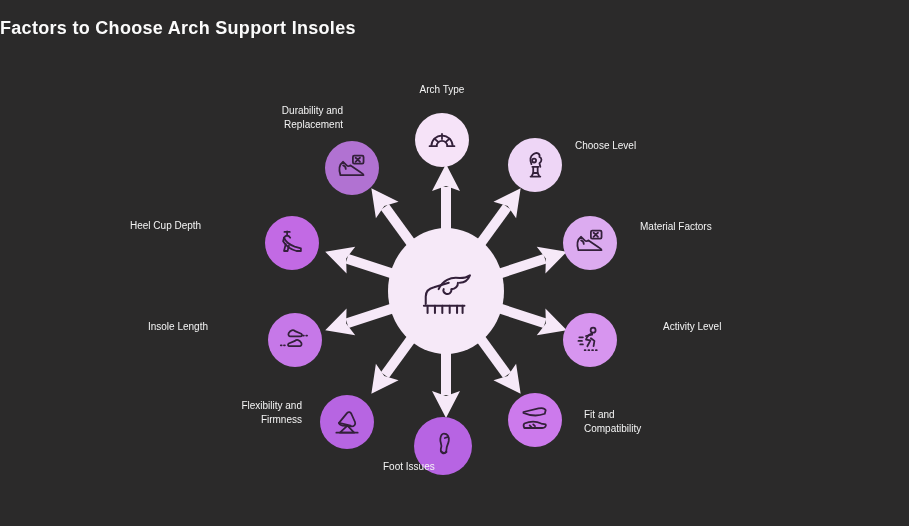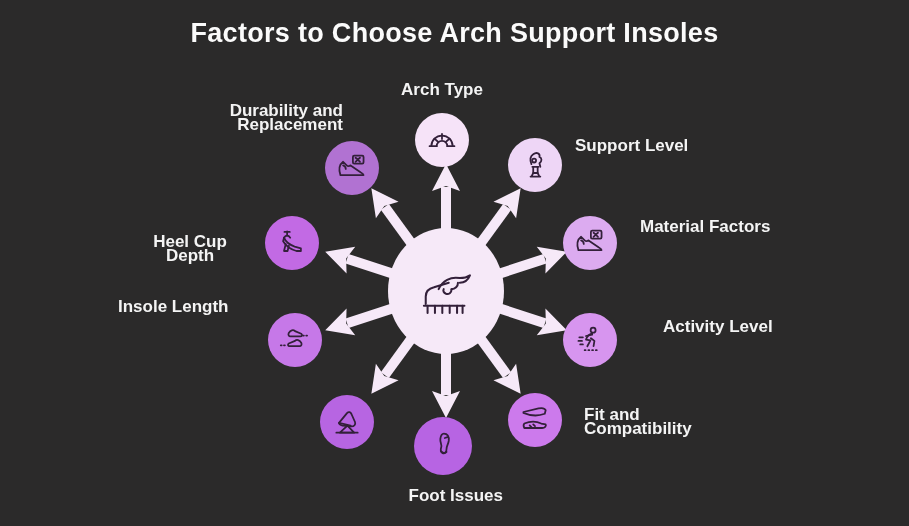--- a/index.html
+++ b/index.html
@@ -3,37 +3,37 @@
 <meta charset="utf-8">
 <style>
   html,body { margin:0; padding:0; background:#1d1d1d; }
   .canvas {
     position:relative; width:909px; height:526px; overflow:hidden;
     background:var(--background,#2b2a2a);
     font-family:"Liberation Sans", sans-serif;
   }
   .title {
     position:absolute; top:18px; left:0; width:100%; margin:0;
-    text-align:center; font-size:27px; font-weight:bold;
+    text-align:left; font-size:18px; font-weight:bold;
     letter-spacing:.3px; color:var(--title-text,#fbfbfb);
   }
   .arrows { position:absolute; left:0; top:0; }
   .arrows .shape { fill:var(--arrow,#f6e9f8); }
   .hub {
     position:absolute; left:388px; top:228px; width:116px; height:126px;
     border-radius:50%; background:var(--hub-fill,#f6e9f8);
     display:flex; align-items:center; justify-content:center;
   }
   .circle {
     position:absolute; width:54px; height:54px; border-radius:50%;
     display:flex; align-items:center; justify-content:center;
   }
   .label {
     position:absolute; color:var(--label-text,#f4f4f4);
-    font-size:17px; font-weight:bold; line-height:13.5px; white-space:pre-line;
+    font-size:10px; font-weight:normal; line-height:13.5px; white-space:pre-line;
   }
   .ic, .hub-ic {
     stroke:var(--icon-stroke,#33203a); fill:none;
     stroke-width:2; stroke-linecap:round; stroke-linejoin:round;
   }
   .hub-ic { stroke-width:2.2; }
   
   .c0{left:415px;top:113px}
   .c1{left:508px;top:138px}
   .c2{left:563px;top:216px}
@@ -43,24 +43,24 @@
   .c6{left:320px;top:395px}
   .c7{left:268px;top:313px}
   .c8{left:265px;top:216px}
   .c9{left:325px;top:141px}
   
   .l0{left:382px;top:83px;width:120px;text-align:center}
   .l1{left:575px;top:139px}
   .l2{left:640px;top:220px}
   .l3{left:663px;top:320px}
   .l4{left:584px;top:408px}
-  .l5{left:383px;top:489px;width:120px;text-align:right}
+  .l5{left:383px;top:460px;width:120px;text-align:left}
   .l6{left:182px;top:399px;width:120px;text-align:right}
-  .l7{left:118px;top:300px;width:120px;text-align:left}
-  .l8{left:130px;top:235px;width:120px;text-align:center}
+  .l7{left:118px;top:320px;width:120px;text-align:center}
+  .l8{left:130px;top:219px;width:120px;text-align:left}
   .l9{left:221px;top:104px;width:122px;text-align:right}
 </style>
 </head>
 <body>
 
 <div class="canvas">
 
   <h1 class="title">Factors to Choose Arch Support Insoles</h1>
 
   <svg class="arrows" width="909" height="526" viewBox="0 0 909 526">
@@ -127,21 +127,21 @@
   <div class="label l0">Arch Type</div>
 
   <div class="circle c1" style="background-color: rgb(238, 214, 246);">
     <svg class="ic" width="32" height="32" viewBox="0 0 36 36">
       <path d="M14 17 c-2-5-1-9 2-11 c4-3 8-1 7 3 c3 1 3 5 0 7 l1 4"></path>
       <circle cx="17" cy="13" r="2.2"></circle>
       <path d="M15 20 h7 M16 20 v7 M21 20 v7"></path>
       <path d="M13 31 h11 M14 31 l2-4 h5 l2 4"></path>
     </svg>
   </div>
-  <div class="label l1">Support Level</div>
+  <div class="label l1">Choose Level</div>
 
   <div class="circle c2" style="background-color: rgb(220, 171, 240);">
     <svg class="ic" width="32" height="32" viewBox="0 0 36 36">
       <rect x="19" y="4" width="12" height="9" rx="1.5"></rect>
       <path d="M22 6.5 l2.5 2 l2.5-2 M22 11 l2.5-2.5 l2.5 2.5"></path>
       <path d="M5 26 c-2-6-1-12 3-15 l4 4 c1 1 3 1 4 0 l12 8 c2 1 3 2 3 3 z"></path>
       <path d="M8 15 q3 1 3 4"></path>
     </svg>
   </div>
   <div class="label l2">Material Factors</div>
@@ -178,20 +178,22 @@
   <div class="label l5">Foot Issues</div>
 
   <div class="circle c6" style="background-color: rgb(183, 101, 226);">
     <svg class="ic" width="32" height="32" viewBox="0 0 36 36">
       <path d="M10 30 h16 l-7.5-8 z"></path>
       <path d="M9 19 l9-11 c2-2 4-1 5 1 l4 9 c1 3-1 5-4 5 l-10-1 c-3-1-4-2-4-3 z"></path>
       <path d="M9 19 l13 3"></path>
       <path d="M6 30 h24"></path>
     </svg>
   </div>
+  <div class="label l6">Flexibility and
+Firmness</div>
 
   <div class="circle c7" style="background-color: rgb(198, 120, 232);">
     <svg class="ic" width="32" height="32" viewBox="0 0 36 36">
       <path d="M11 10 c2-3 5-4 7-2 l7 3 c1.5 1 1 3-1 3 H13 c-2 0-3-2-2-4 z"></path>
       <path d="M27 13 h7" stroke-dasharray="1 2.6"></path>
       <path d="M25 21 c-2-3-5-4-7-2 l-7 3 c-1.5 1-1 3 1 3 h11 c2 0 3-2 2-4 z"></path>
       <path d="M2 24 h7" stroke-dasharray="1 2.6"></path>
     </svg>
   </div>
   <div class="label l7">Insole Length</div>

